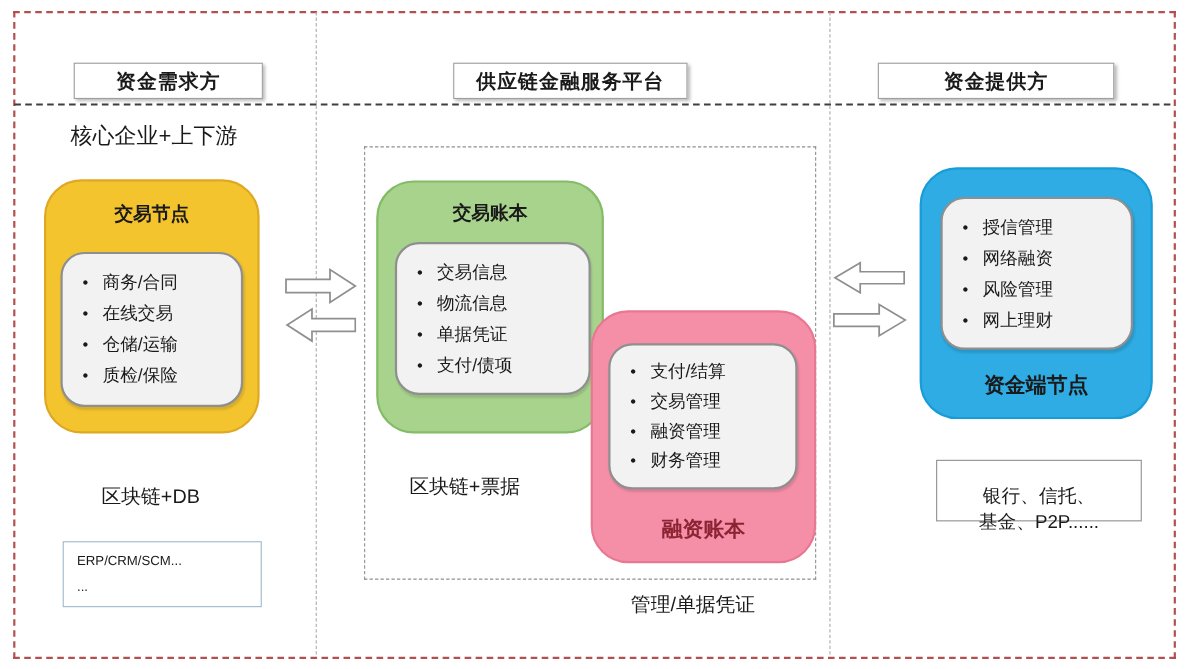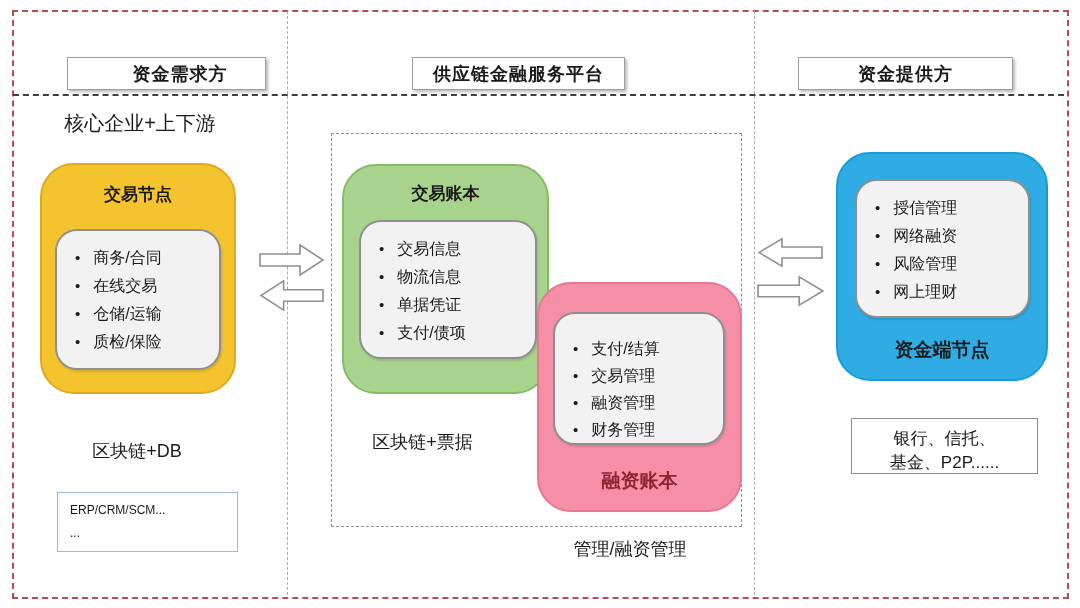--- a/index.html
+++ b/index.html
@@ -17,21 +17,21 @@
   .divider-1 { left:287px; }
   .divider-2 { left:754px; }
   .header-underline { position:absolute; left:13px; top:94px; width:1051px; height:0;
     border-top:2px dashed var(--header-underline,#3F3F3F); }
 
   
   .header-box { position:absolute; height:31px; background:#ffffff;
     border:1.5px solid #9e9e9e; box-shadow:2px 2px 3px rgba(0,0,0,0.28);
     display:flex; align-items:center; justify-content:center;
     font-size:18px; font-weight:bold; letter-spacing:1px; }
-  .hdr-left { left:67px; top:57px; width:170px;padding-left:27px; }
+  .hdr-left { left:67px; top:57px; width:170px; }
   .hdr-mid  { left:412px; top:57px; width:211px; }
   .hdr-right{ left:798px; top:57px; width:213px; }
 
   .subtitle { position:absolute; left:40px; top:110px; width:200px;
     text-align:center; font-size:20px; }
 
   
   .node-box { position:absolute; border-radius:34px; }
   .node-yellow { left:40px; top:163px; width:192px; height:227px;
     background:var(--yellow,#F4C42F); border:2px solid var(--yellow-border,#DEA822); }
@@ -51,42 +51,42 @@
   
   .panel { position:absolute; background:var(--panel,#F2F2F2);
     border:2px solid var(--panel-border,#8F8F8F); border-radius:22px;
     box-shadow:1px 2px 2px rgba(0,0,0,0.12); }
   .panel ul { list-style:none; margin:0; padding:13px 0 0 18px; }
   .panel li { display:flex; align-items:center; font-size:16px; line-height:28px; }
   .panel li::before { content:"•"; margin-right:13px; font-size:15px; }
   .panel-yellow { left:13px; top:64px; width:162px; height:137px; }
   .panel-green  { left:15px; top:54px; width:174px; height:135px; }
   .panel-pink   { left:14px; top:28px; width:168px; height:129px; }
-  .panel-pink ul { padding-top:21px; }
+  .panel-pink ul { padding-top:11px; }
   .panel-pink li { line-height:27px; }
   .panel-blue   { left:17px; top:25px; width:171px; height:135px; }
 
   
   .dashed-box { position:absolute; left:331px; top:133px; width:409px; height:392px;
     border:1.5px dashed #8f8f8f; }
 
   
   .tech-label { position:absolute; font-size:18px; text-align:center; }
   .tech-left { left:47px; top:421px; width:180px;margin-top:18px; }
   .tech-mid  { left:345px; top:430px; width:155px; }
   .manage-label { position:absolute; left:540px; top:537px; width:180px;
     text-align:center; font-size:18px; }
 
   
   .erp-box { position:absolute; left:57px; top:492px; width:181px; height:60px;
     background:#ffffff; border:1.5px solid var(--erp-border,#9FB9CC);
     font-size:12px; line-height:23px; padding:6px 0 0 12px; box-sizing:border-box; }
   .bank-box { position:absolute; left:851px; top:418px; width:187px; height:56px;
     background:#ffffff; border:1.5px solid var(--bank-border,#8F8F8F);
-    font-size:17px; line-height:24px; padding-top:8px; box-sizing:border-box;
+    font-size:17px; line-height:24px; padding-top:20px; box-sizing:border-box;
     text-align:center; }
 
   
   .arrow { position:absolute; }
   .arrow svg { display:block; width:100%; height:100%; }
   .arrow polygon { fill:#ffffff; stroke:#8f8f8f; stroke-width:1.6; }
   .arrow-r1 { left:259px; top:243px; width:66px; height:34px; }
   .arrow-l1 { left:259px; top:279px; width:65px; height:33px; }
   .arrow-l2 { left:757px; top:237px; width:66px; height:31px; }
   .arrow-r2 { left:757px; top:275px; width:68px; height:32px; }
@@ -152,21 +152,21 @@
         <li>支付/结算</li>
         <li>交易管理</li>
         <li>融资管理</li>
         <li>财务管理</li>
       </ul>
     </div>
     <div class="node-label-bottom finance-label">融资账本</div>
   </div>
 
   <div class="tech-label tech-mid">区块链+票据</div>
-  <div class="manage-label">管理/融资管理</div>
+  <div class="manage-label">管理/单据凭证</div>
 
   <div class="node-box node-blue">
     <div class="panel panel-blue">
       <ul>
         <li>授信管理</li>
         <li>网络融资</li>
         <li>风险管理</li>
         <li>网上理财</li>
       </ul>
     </div>

